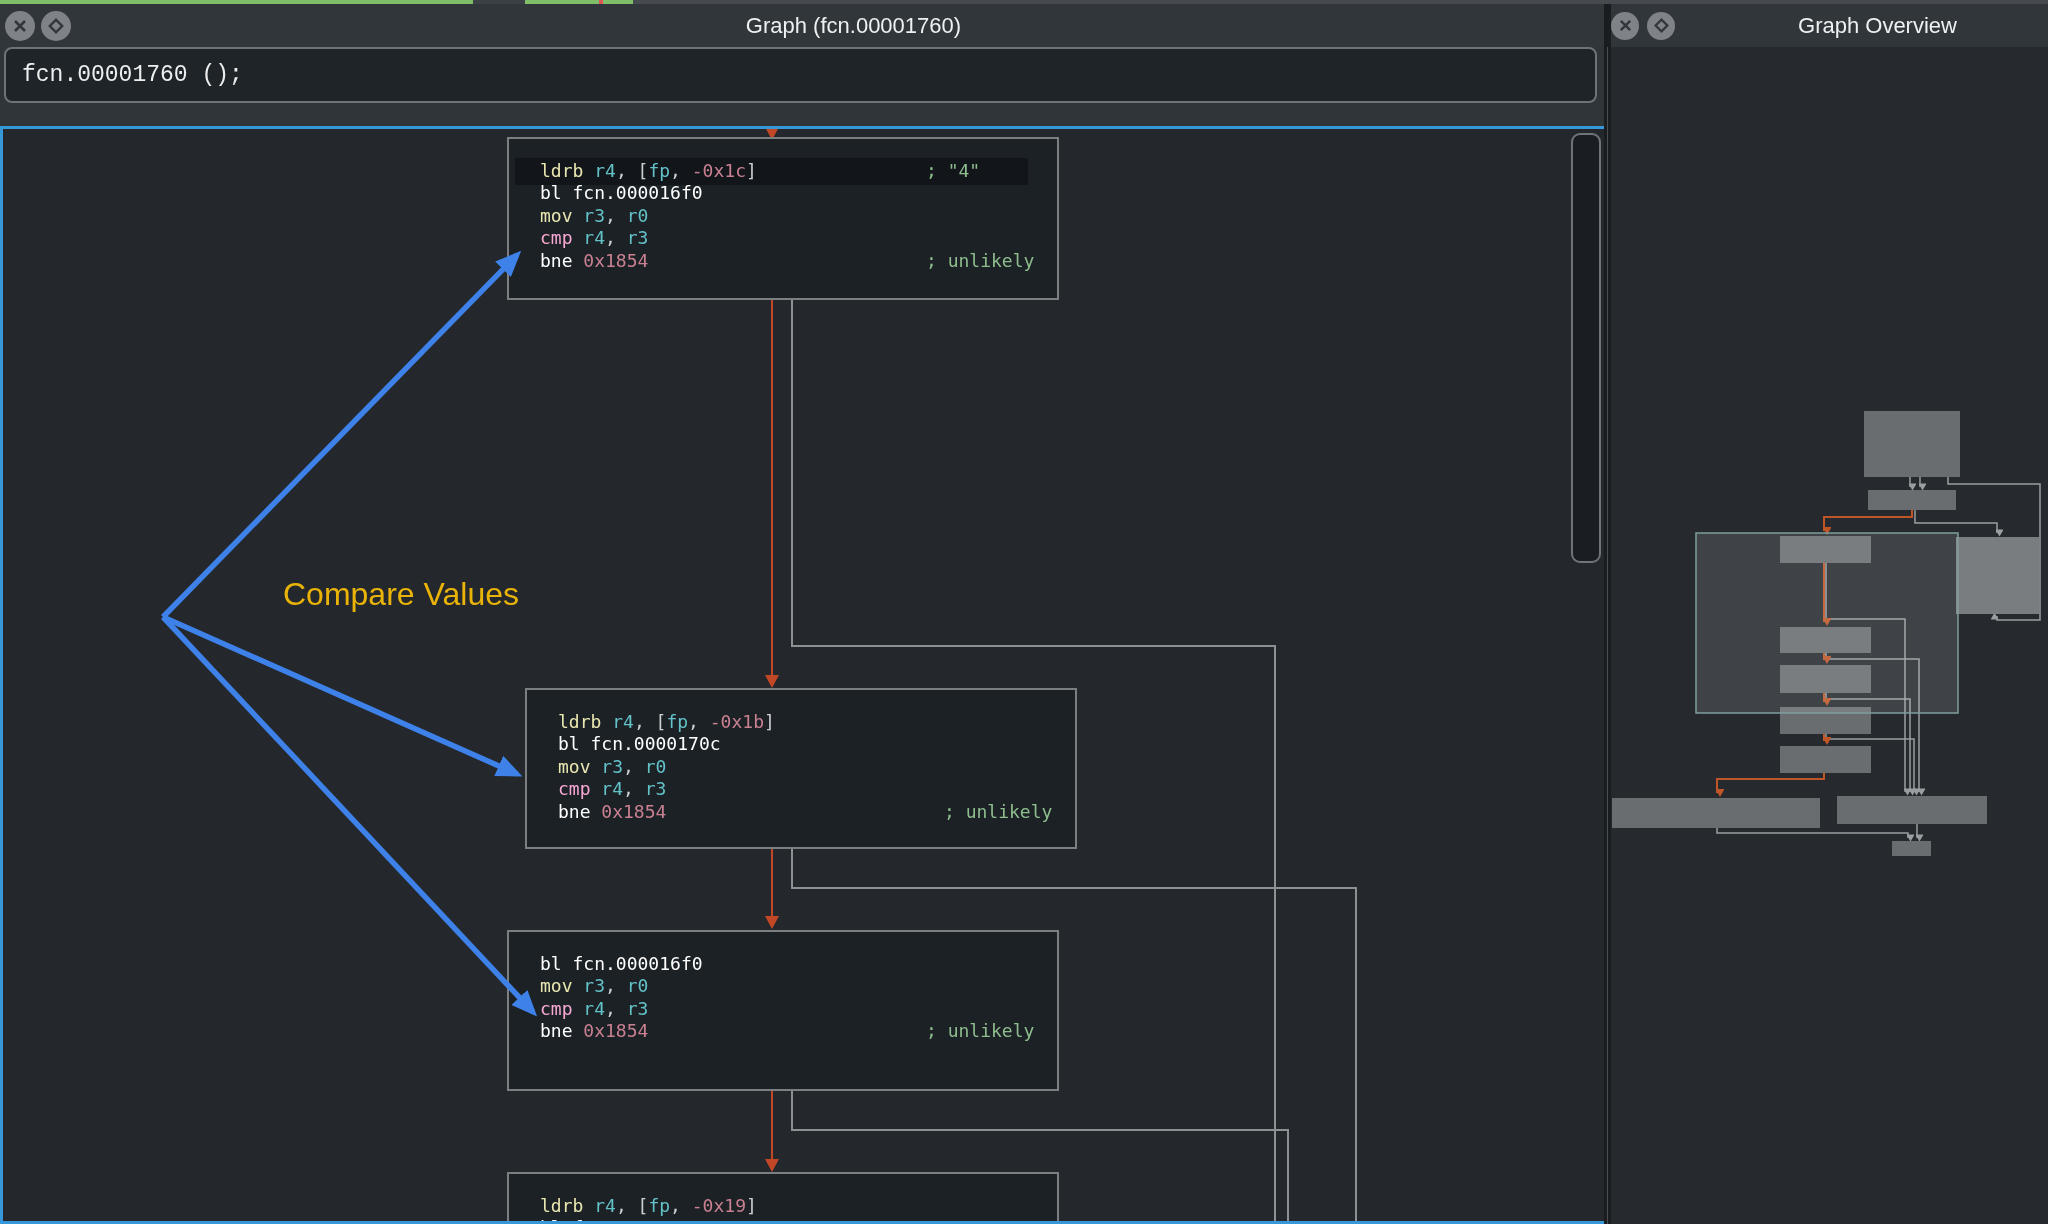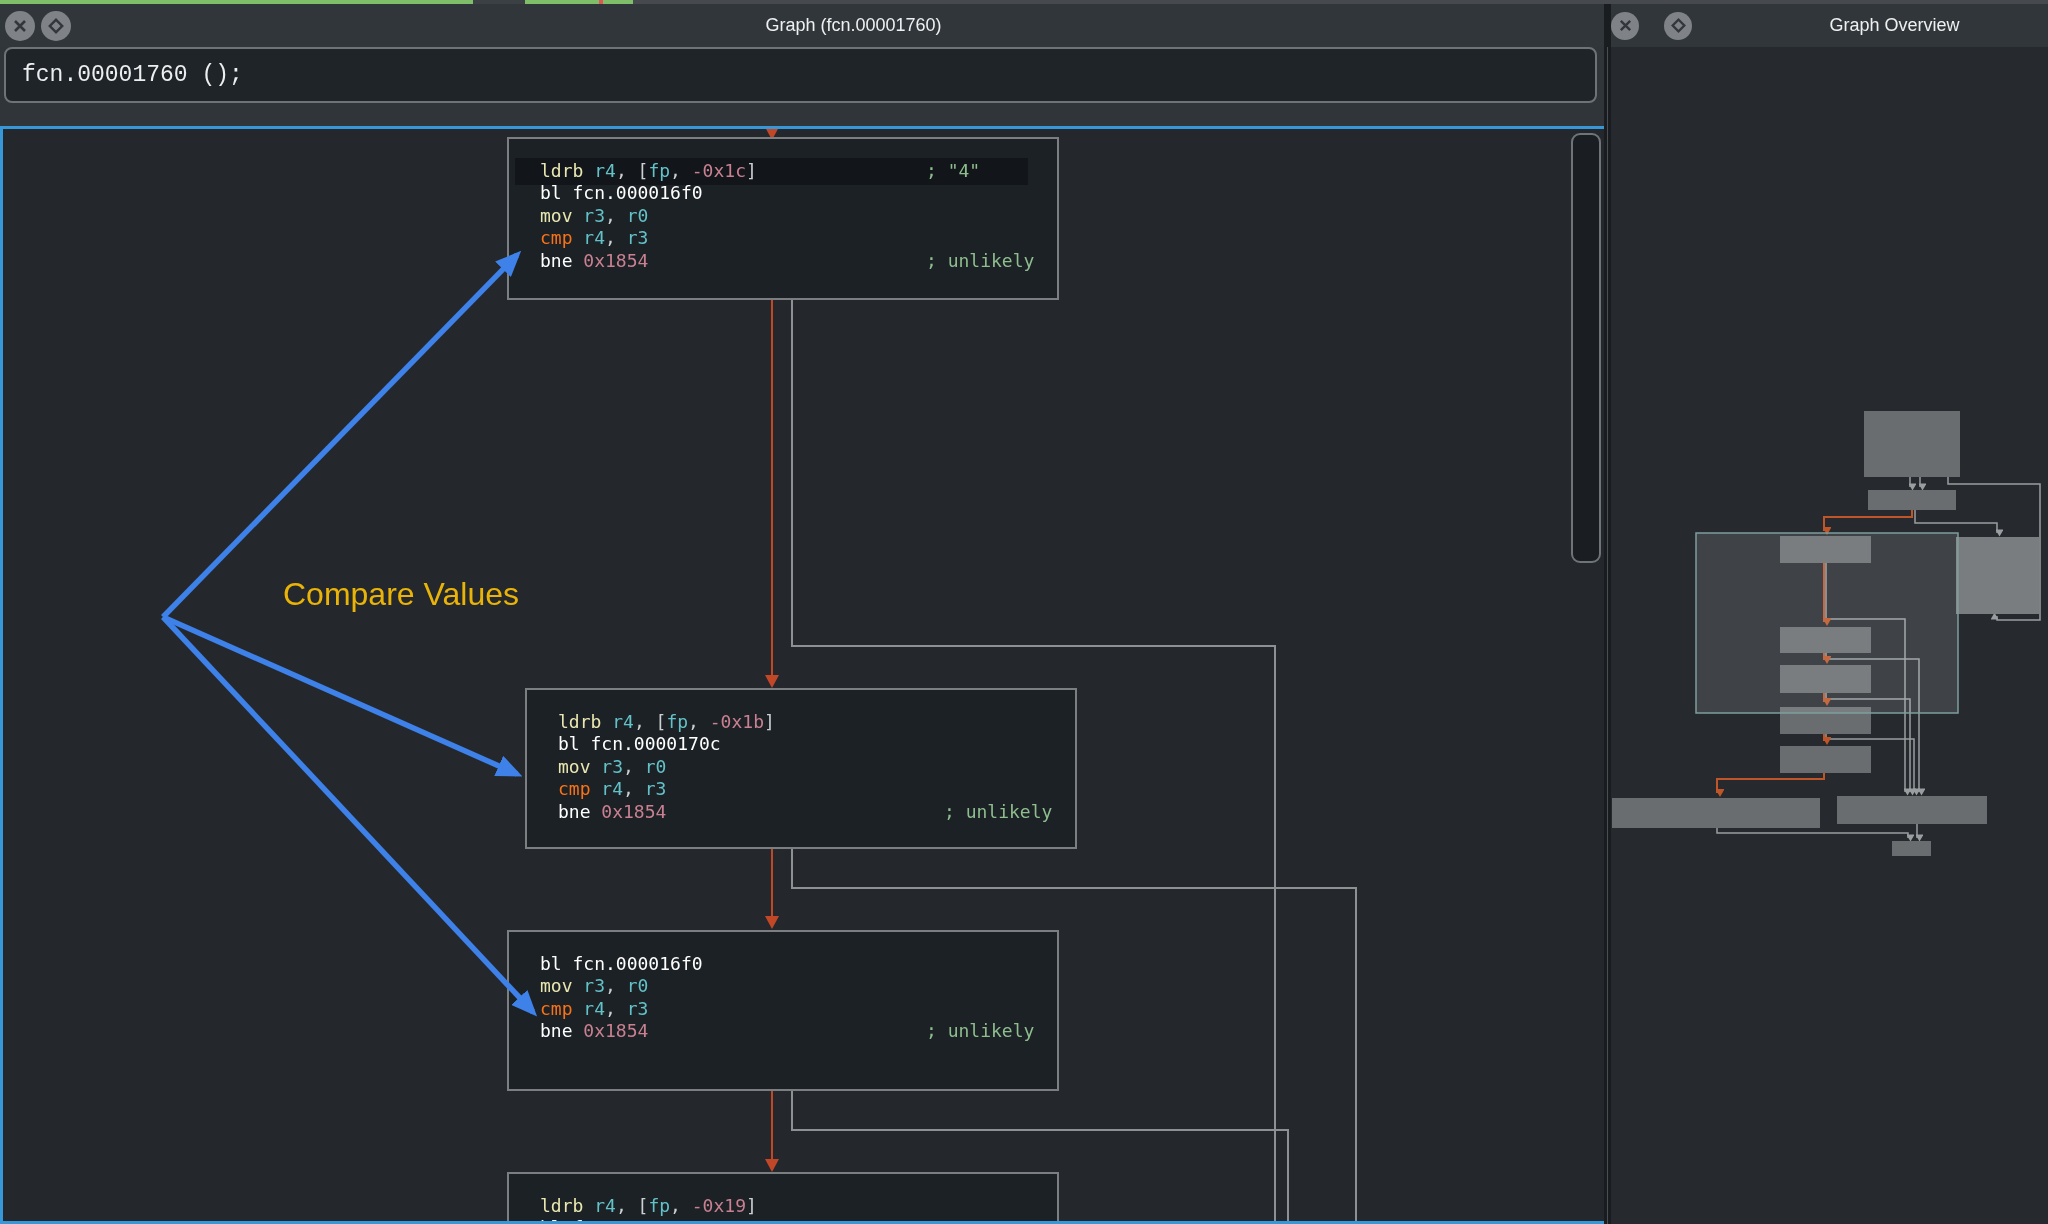--- a/index.html
+++ b/index.html
@@ -8,21 +8,21 @@
 
   
   .strip{position:absolute;top:0;height:4px;}
 
   
   .panel-header{position:absolute;top:4px;height:43px;display:flex;align-items:center;
                 background:#31363a;}
   .tb-btn{width:30px;height:30px;border-radius:50%;background:#7f8387;flex:0 0 auto;
           display:flex;align-items:center;justify-content:center;cursor:pointer;}
   .tb-btn svg{display:block;}
-  .panel-title{flex:1;text-align:center;color:#eef0f1;font-size:18px;padding-left:32px;}
+  .panel-title{flex:1;text-align:center;color:#eef0f1;font-size:22px;padding-left:32px;}
 
   
   #panel-divider{position:absolute;left:1604px;top:4px;width:7px;height:1220px;background:#1a1d20;}
   #panel-divider .inner-line{position:absolute;left:3px;top:43px;width:1px;height:1177px;background:#4a4e52;}
 
   
   #fn-signature-box{position:absolute;left:4px;top:47px;width:1593px;height:56px;
      box-sizing:border-box;background:#1f2428;border:2px solid #6e7377;border-radius:8px;
      display:flex;align-items:center;}
   #fn-signature-box .sig-text{color:#eceeef;font-size:23px;padding-left:16px;font-family:Liberation Mono, monospace;}
@@ -40,21 +40,21 @@
   #block-2{left:522px;top:559px;height:161px;}
   #block-3{left:504px;top:801px;height:161px;}
   #block-4{left:504px;top:1043px;height:92px;}
 
   .asm-row{position:relative;height:22.4px;line-height:22.4px;padding-left:31px;
      font-family:"DejaVu Sans Mono",monospace;font-size:18px;white-space:pre;}
   .asm-row .code{position:relative;z-index:1;}
   .asm-row .cmt{position:absolute;left:417px;top:0;z-index:1;}
   .asm-row .hl{position:absolute;left:6px;top:-2px;width:513px;height:27px;background:#12161a;z-index:0;}
 
-  .tk-mn{color:#e9e7b0}.tk-mny{color:#f97316}.tk-call{color:#ffffff}
+  .tk-mn{color:#e9e7b0}.tk-mny{color:#f9a8d4}.tk-call{color:#ffffff}
   .tk-reg{color:#63c2c8}.tk-imm{color:#c98090}.tk-pun{color:#ccd0d2}.tk-com{color:#8fbe8e}
 
   #graph-scrollbar{position:absolute;z-index:4;left:1568px;top:4px;width:30px;height:430px;
      box-sizing:border-box;background:#1a1e23;border:2px solid #6e7478;border-radius:9px;}
 
   #annotation-label{position:absolute;z-index:3;left:280px;top:447px;
      color:#eab308;font-size:32px;font-weight:normal;}
 
   
   #overview-canvas{position:absolute;left:1611px;top:47px;width:437px;height:1177px;background:#26292d;}
@@ -82,21 +82,21 @@
     <div class="tb-btn" style="margin-left:6px;">
       <span>
         <svg width="18" height="18" viewBox="0 0 18 18">
             <rect x="4.6" y="4.6" width="8.8" height="8.8" transform="rotate(45 9 9)" stroke="#33373b" stroke-width="2.4" fill="none"></rect>
           </svg>
       </span>
     </div>
     <span class="panel-title">Graph (fcn.00001760)</span>
   </div>
 
-  <div class="panel-header" style="left:1608px;width:440px;gap:17px;">
+  <div class="panel-header" style="left:1608px;width:440px;">
     <div class="tb-btn" style="margin-left:3px;width:28px;height:28px;">
       <span>
         <svg width="15" height="15" viewBox="0 0 16 16">
             <path d="M3 3 L13 13 M13 3 L3 13" stroke="#33373b" stroke-width="2.6" fill="none"></path>
           </svg>
       </span>
     </div>
     <div class="tb-btn" style="margin-left:8px;width:28px;height:28px;">
       <span>
         <svg width="17" height="17" viewBox="0 0 18 18">

